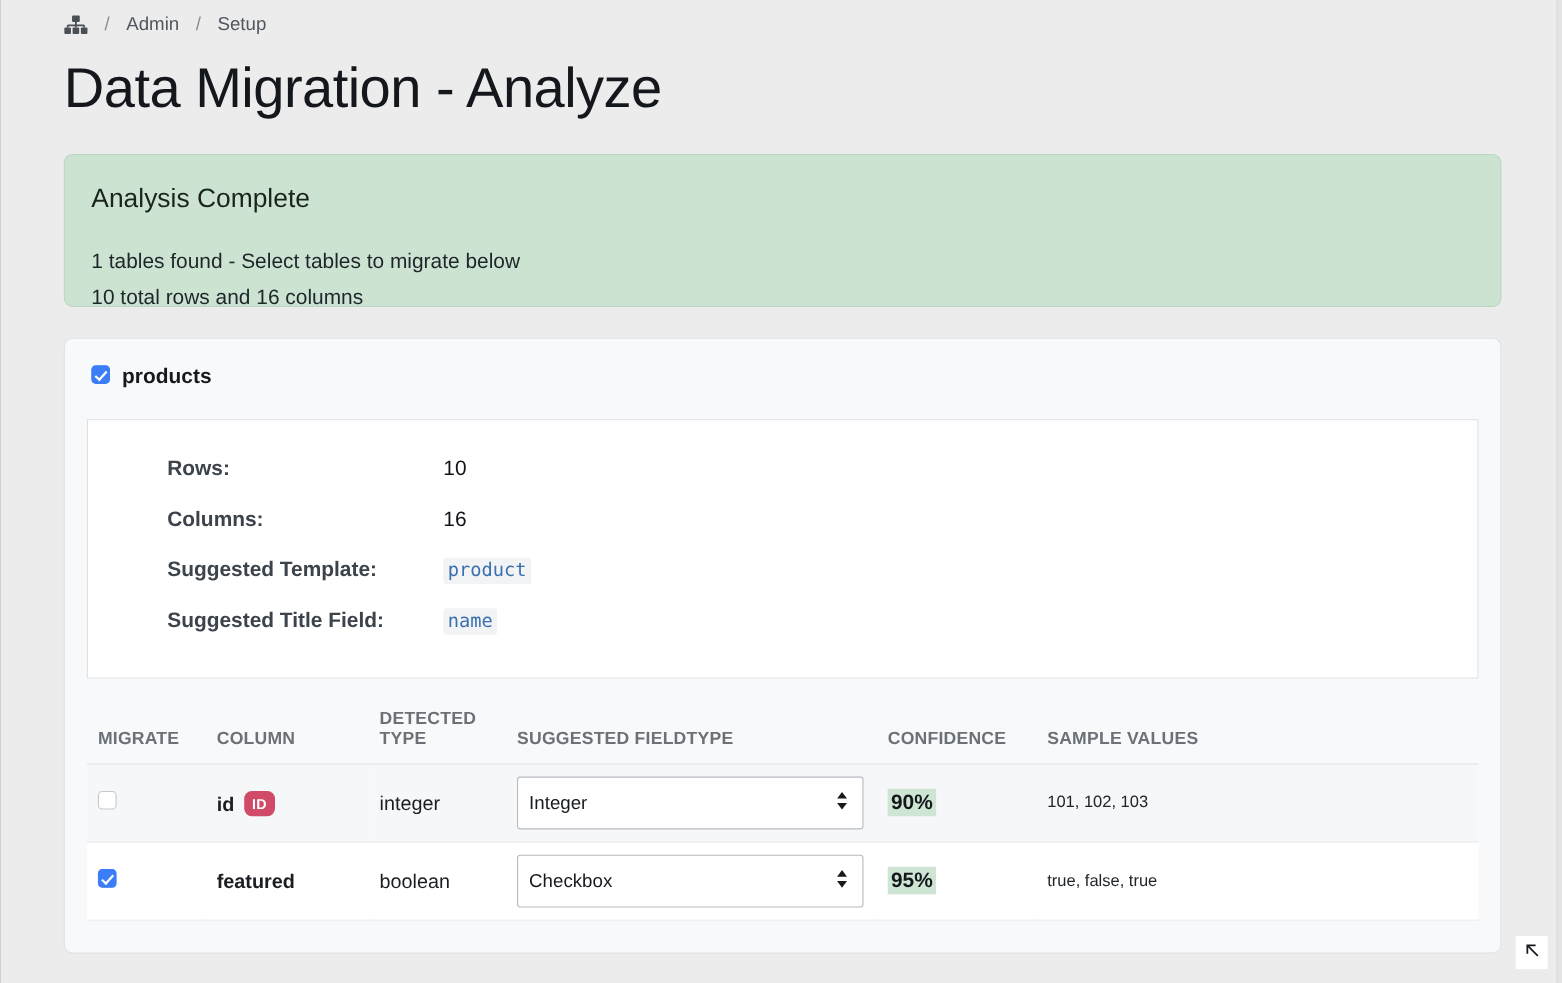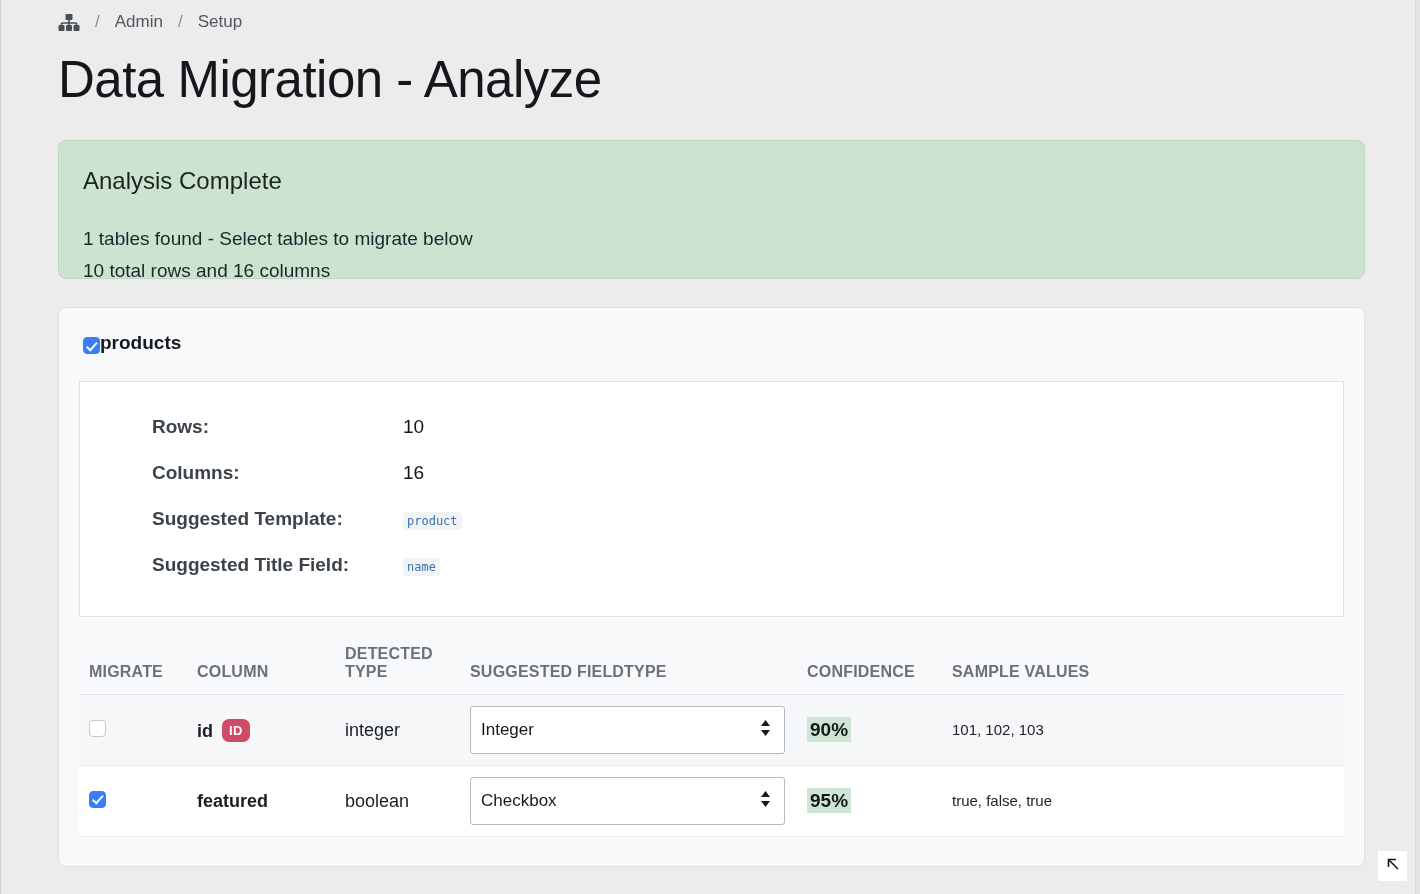--- a/index.html
+++ b/index.html
@@ -40,33 +40,33 @@
   .cb {
     width: 17px; height: 17px; border-radius: 4px; border: 1.5px solid #c3c9d0; background: #fff;
     display: inline-block; position: relative; flex: none; cursor: pointer;
   }
   .cb.checked { background: #3b7df7; border-color: #3b7df7; }
   .cb.checked::after {
     content: ""; position: absolute; left: 5px; top: 1.5px; width: 4px; height: 8.5px;
     border: solid #fff; border-width: 0 2px 2px 0; transform: rotate(42deg);
   }
 
-  .table-select-row { display: flex; align-items: flex-end; padding-left: 4px; }
+  .table-select-row { display: flex; align-items: flex-start; gap: 11px; padding-left: 4px; }
   .table-name { font-size: 19px; font-weight: 700; color: #16191d; }
 
   
   .info-panel {
     margin-top: 27px; background: #fff; border: 1px solid #dee2e6;
     height: 236px; padding: 34px 28px 0 28px;
   }
   .info-grid { display: grid; grid-template-columns: 295px auto; row-gap: 24px; font-size: 19px; }
   .info-label { font-weight: 700; color: #3c434b; margin-left: 44px; }
   .info-value { color: #111418; }
   .code {
-    font-family: "DejaVu Sans Mono", monospace; font-size: 12px; color: #3a6fb0;
+    font-family: "DejaVu Sans Mono", monospace; font-size: 17px; color: #3a6fb0;
     background: #f2f3f4; padding: 2px 4px; border-radius: 3px;
   }
 
   
   table.fields { width: 100%; border-collapse: collapse; table-layout: fixed; margin-top: 28px; }
   col.c1 { width: 108px; } col.c2 { width: 148px; } col.c3 { width: 125px; }
   col.c4 { width: 337px; } col.c5 { width: 145px; } col.c6 { width: auto; }
   table.fields th {
     font-weight: 700; font-size: 16px; color: #6b7177; text-align: left; vertical-align: bottom;
     padding: 0 6px 13px 10px; border-bottom: 1px solid #dfe3e7; letter-spacing: 0.2px;

